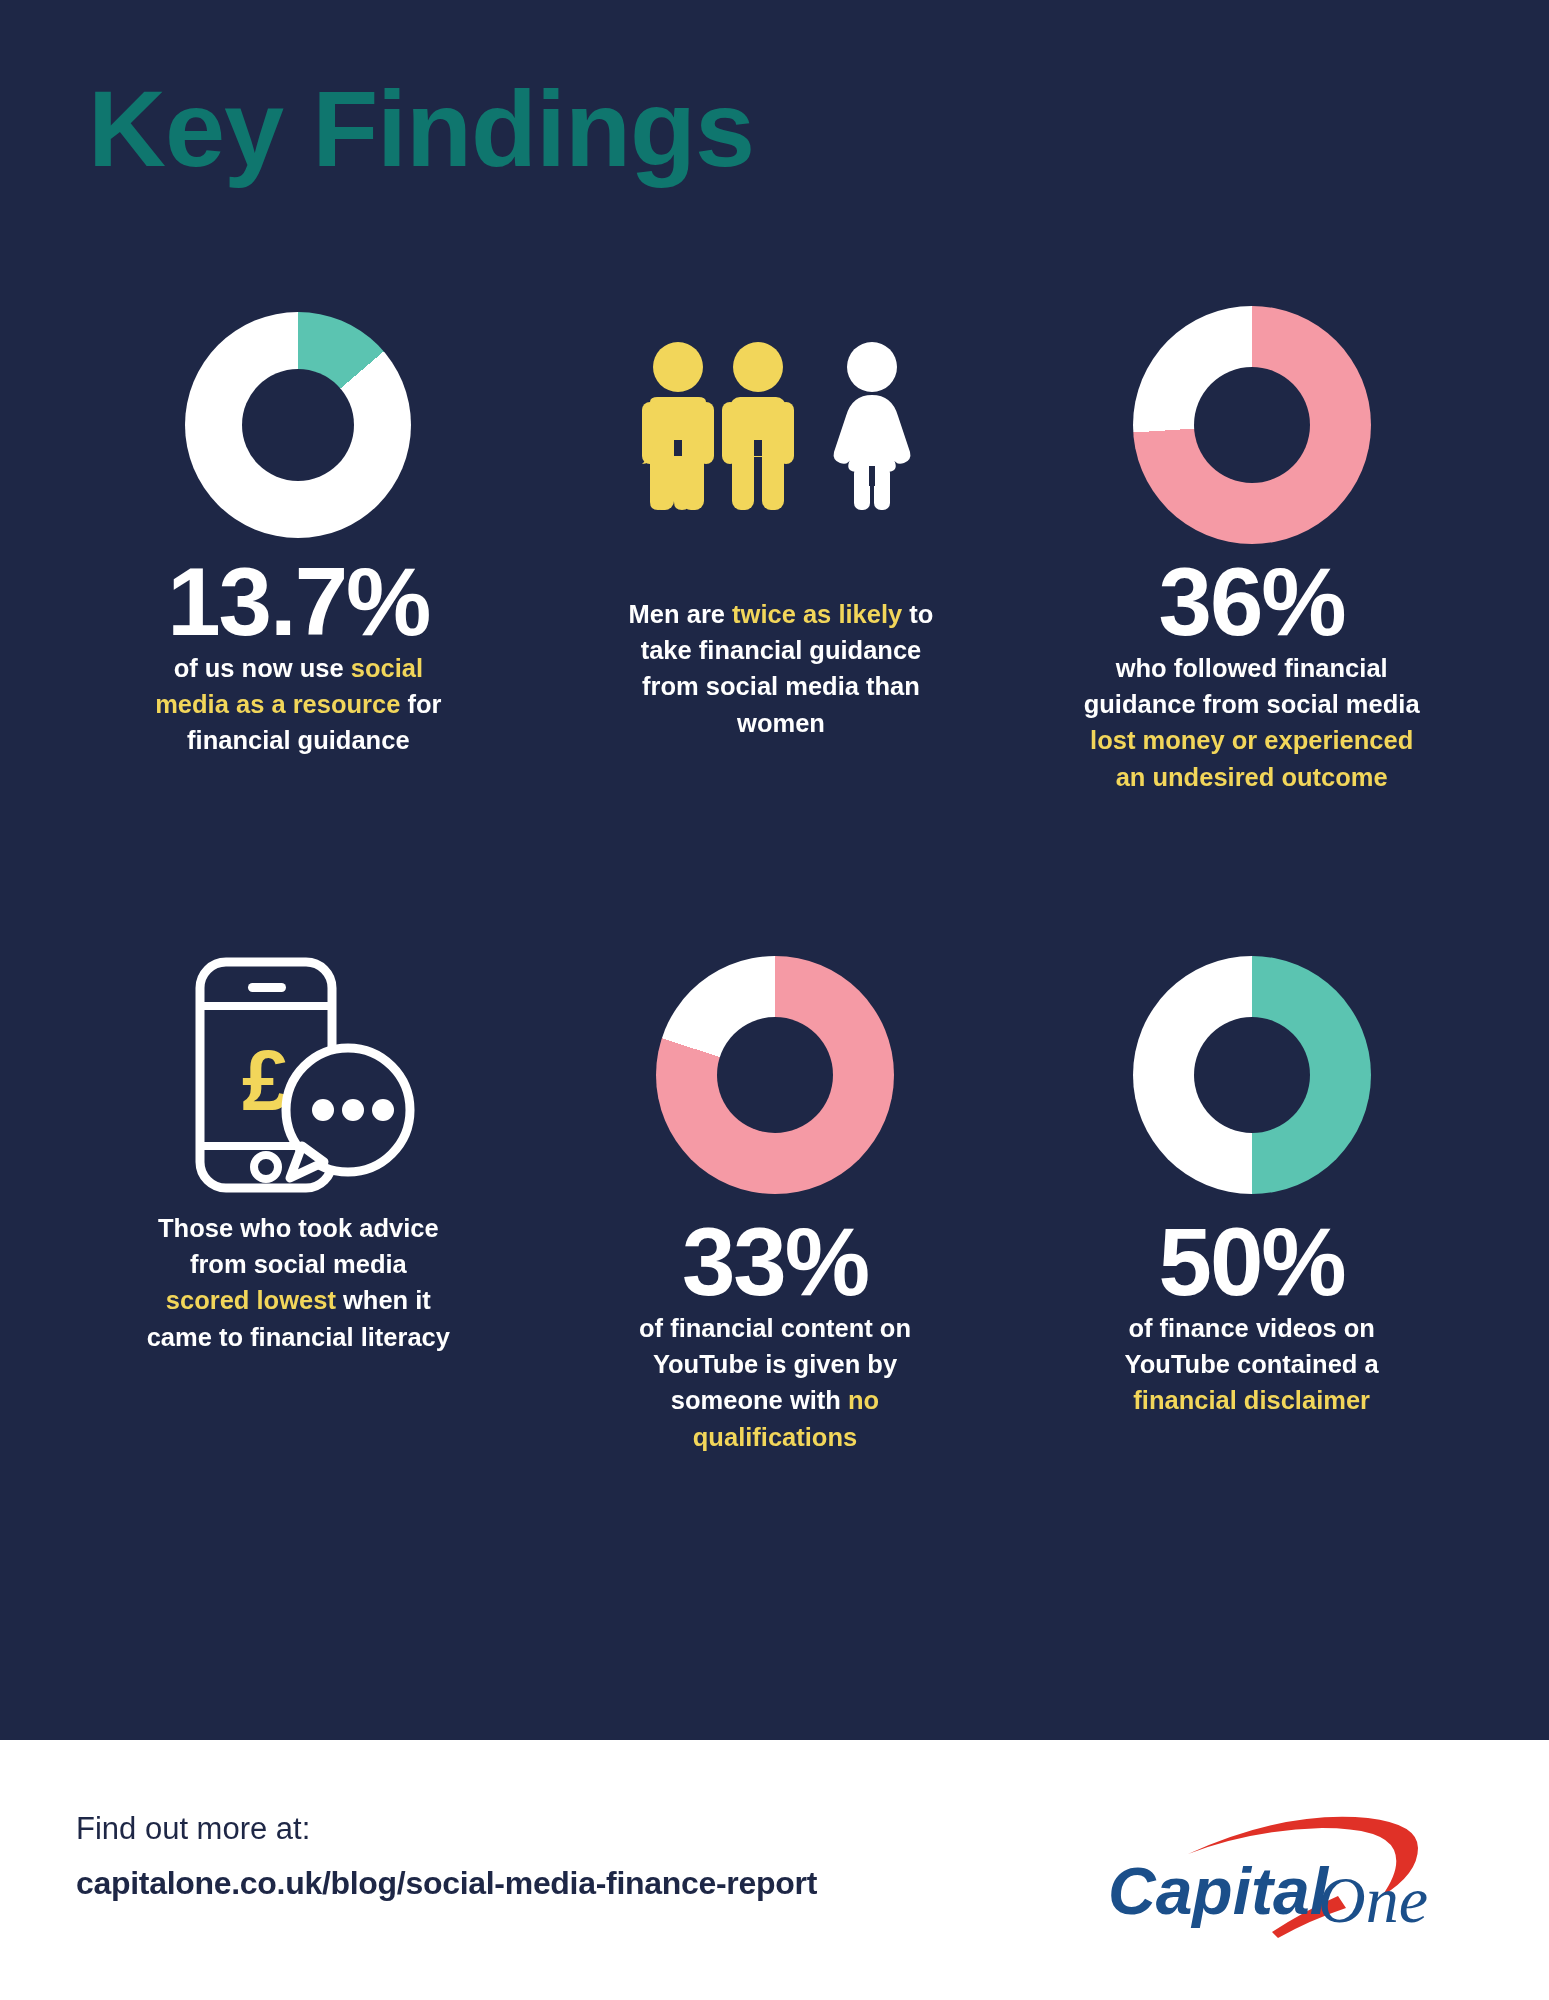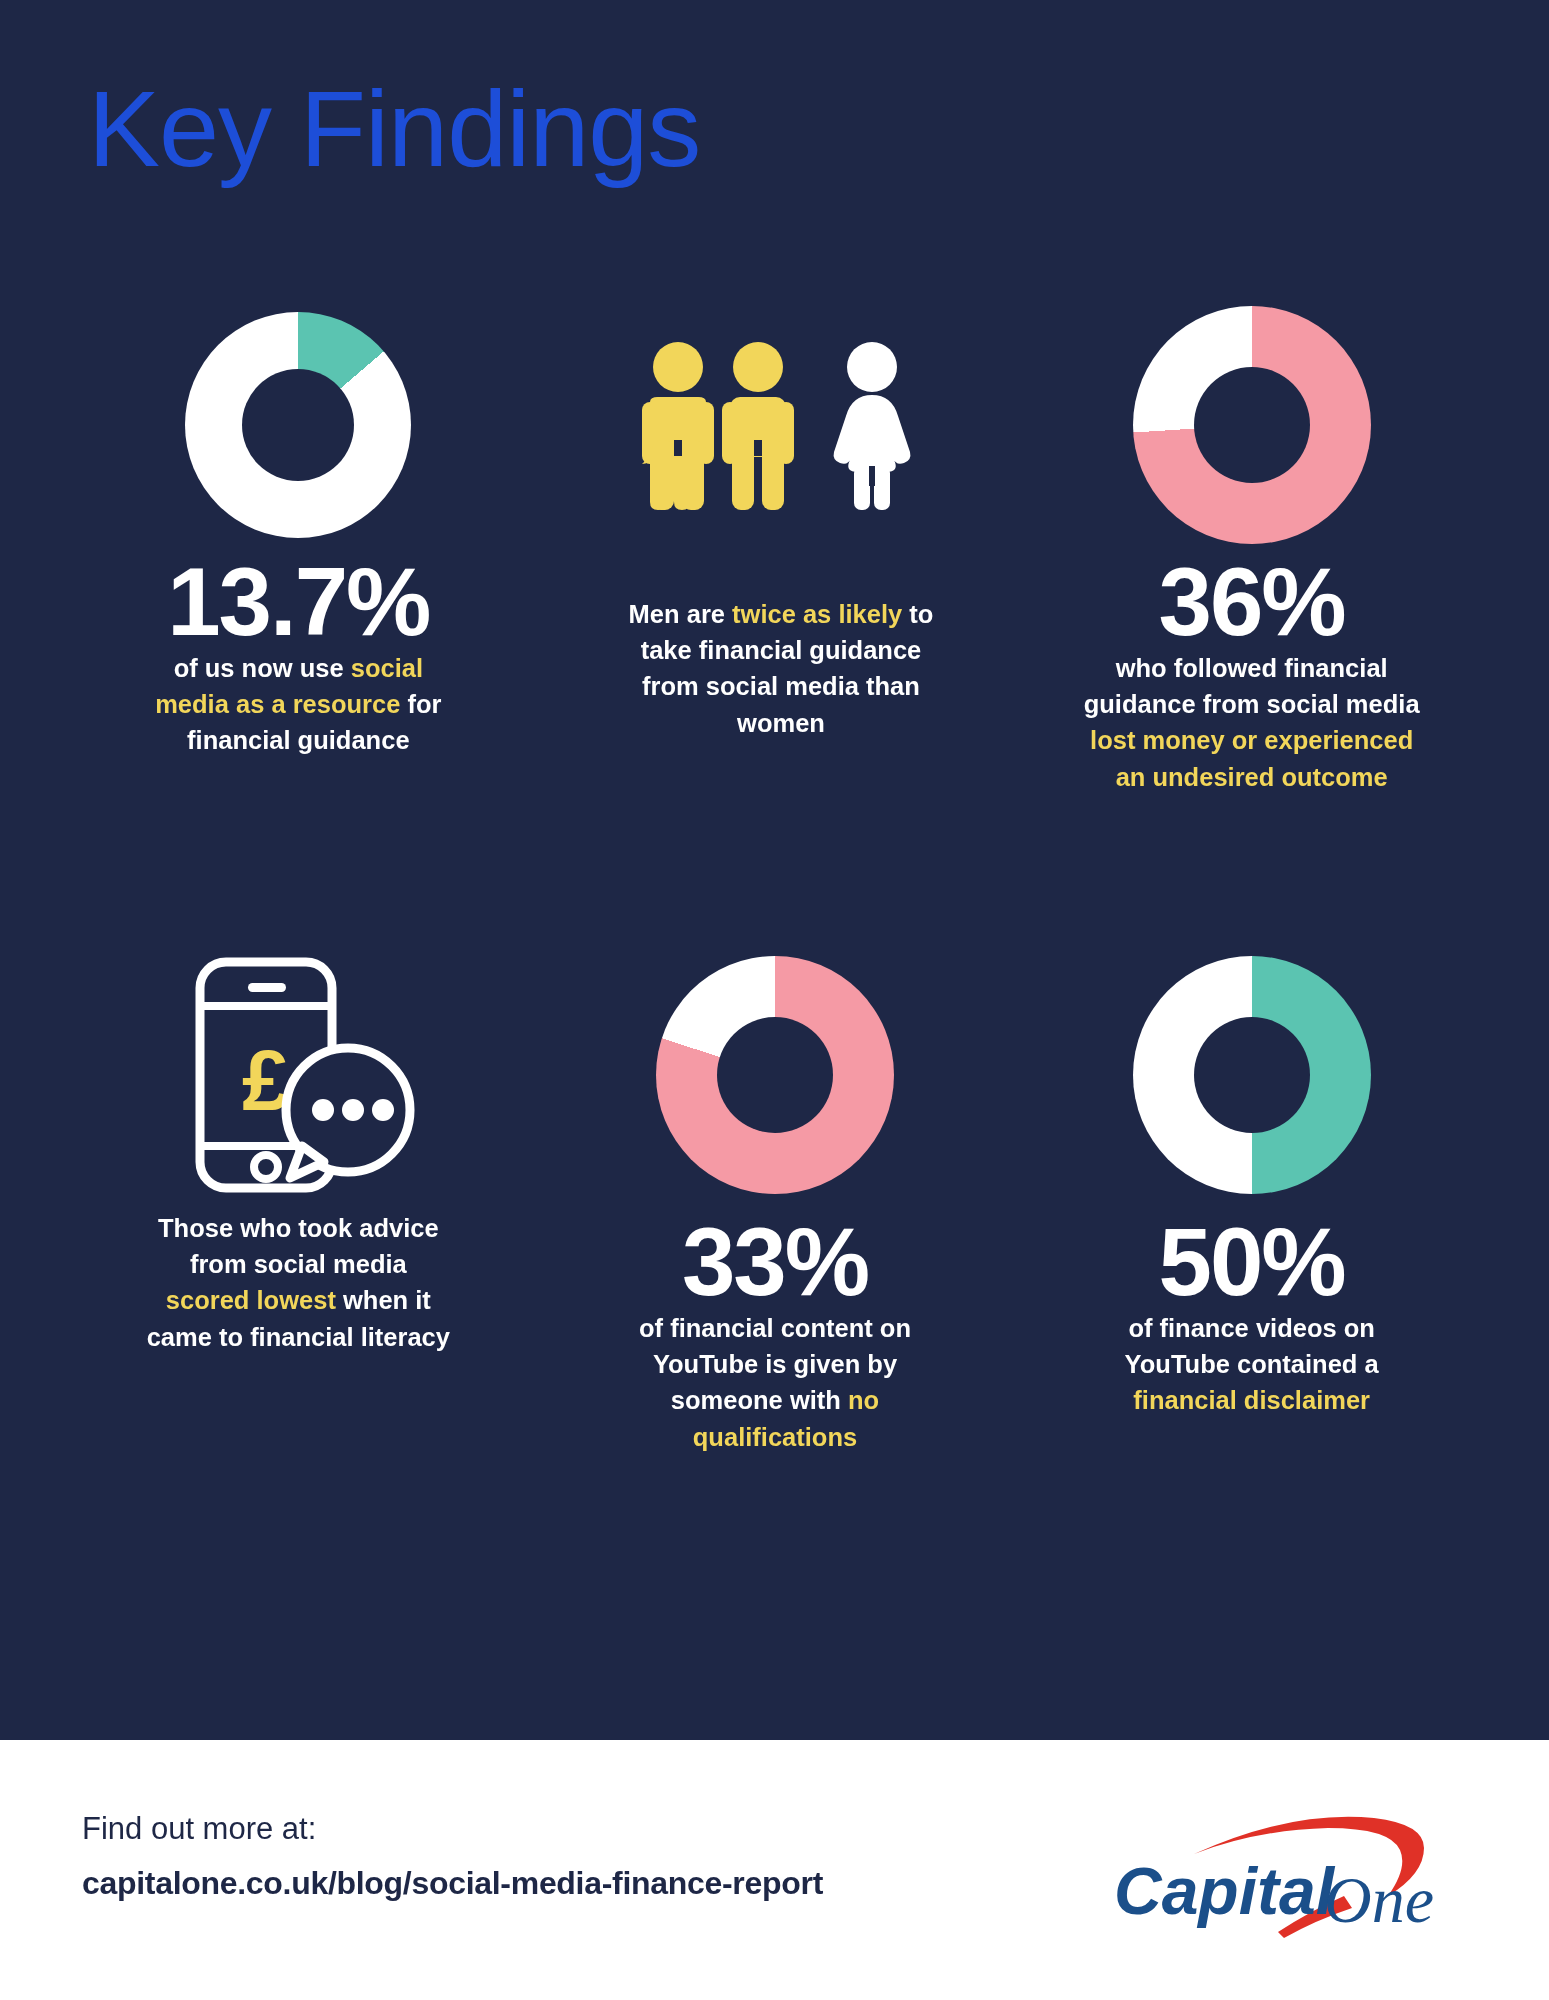--- a/index.html
+++ b/index.html
@@ -21,22 +21,22 @@
     left: 0; top: 0;
     width: 1549px;
     height: 1740px;
     background: #1e2746;
   }
   .title {
     position: absolute;
     left: 88px;
     top: 72px;
     font-size: 108px;
-    font-weight: 400;
-    color: #1d4ed8;
+    font-weight: 700;
+    color: #0f766e;
     letter-spacing: -1px;
     line-height: 1.05;
   }
 
   
   .grid {
     position: absolute;
     left: 60px;
     top: 300px;
     width: 1430px;
@@ -108,21 +108,21 @@
   .person { position: relative; width: 84px; height: 170px; }
   .person + .person { margin-left: -4px; }
   .person.woman { margin-left: 30px; }
 
   
   .phone-icon { width: 240px; height: 250px; }
 
   
   .footer {
     position: absolute;
-    left: 8px;
+    left: 2px;
     top: 1740px;
     width: 1492px;
     height: 260px;
     background: #ffffff;
   }
   .footer-text {
     position: absolute;
     left: 74px;
     top: 66px;
   }

